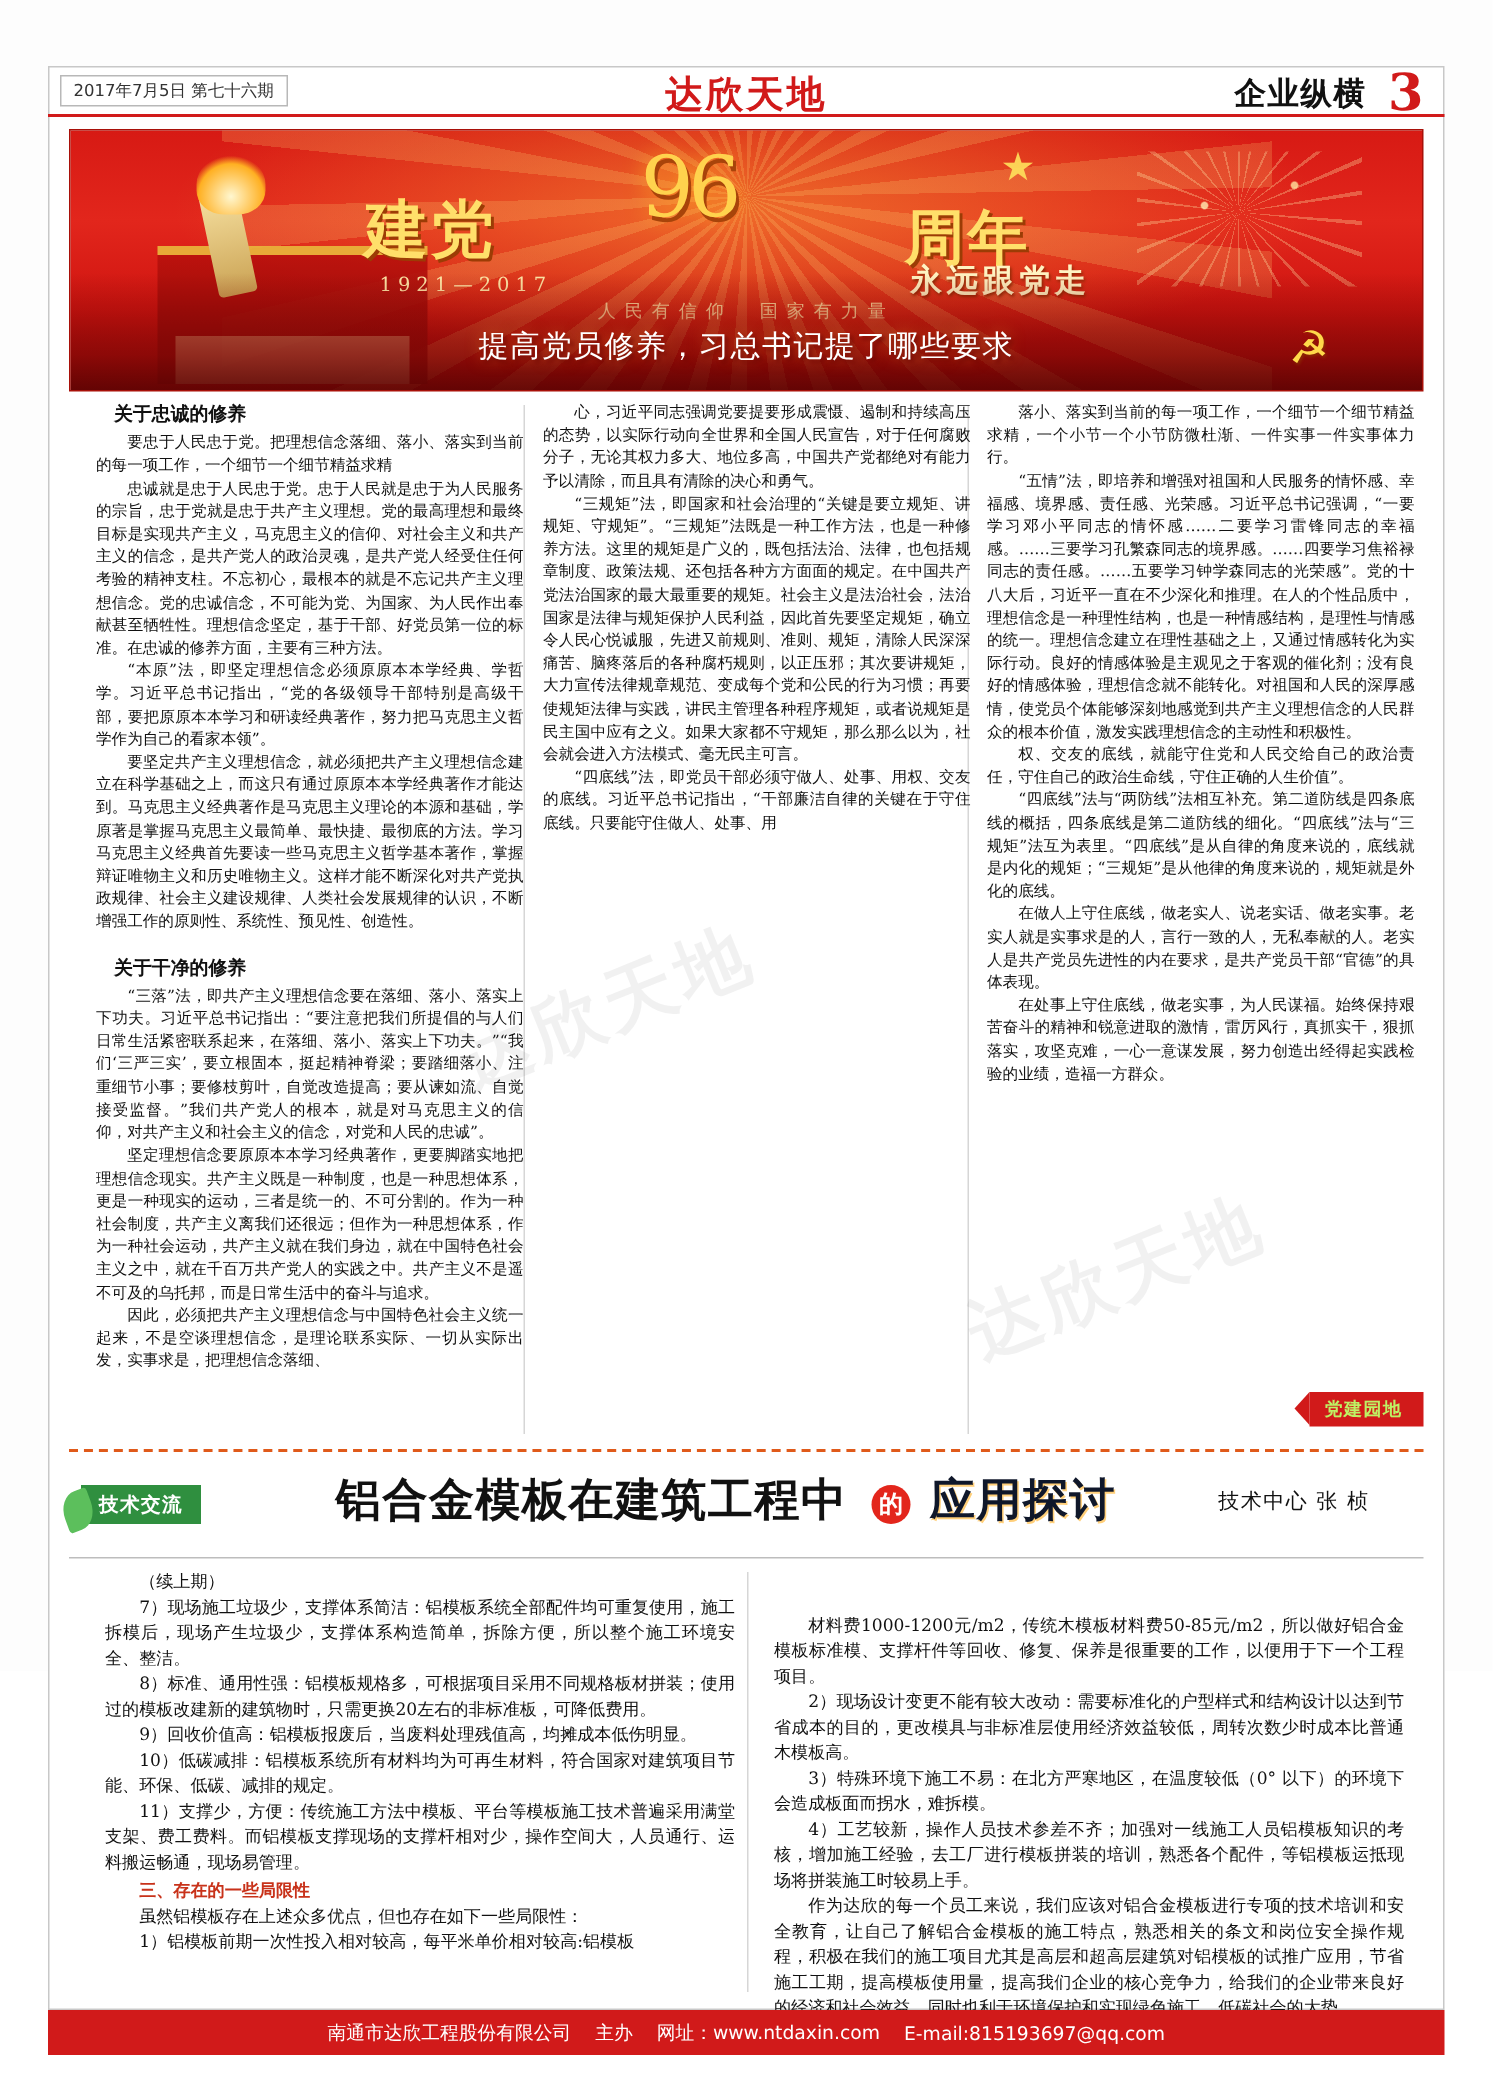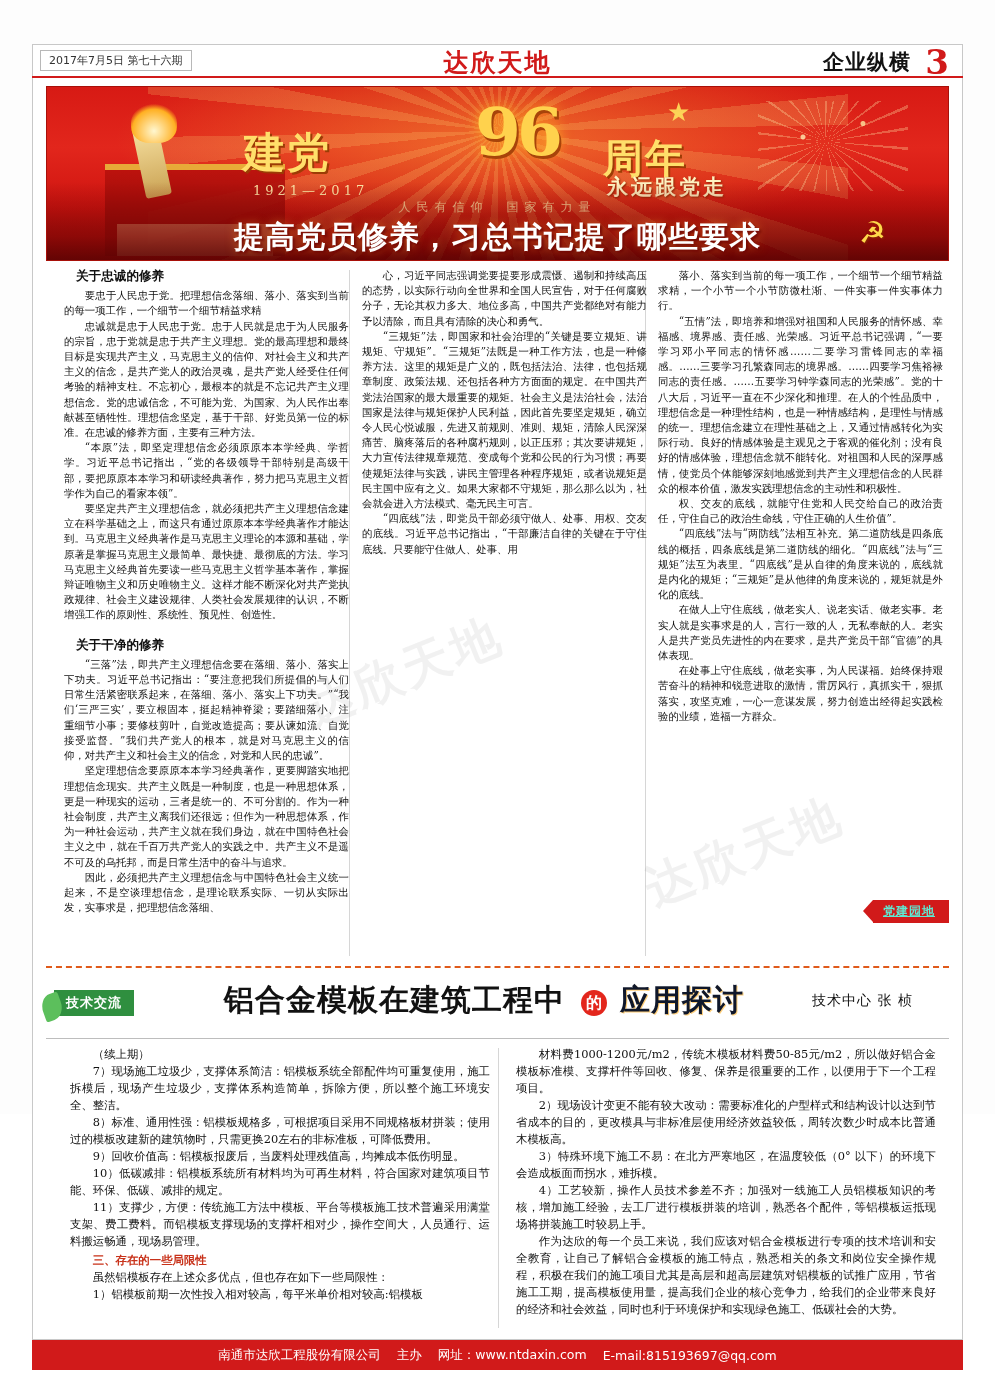--- a/index.html
+++ b/index.html
@@ -62,25 +62,24 @@
   .banner-rays{
     position:absolute;left:50%;top:-60px;width:700px;height:260px;transform:translateX(-50%);
     background:repeating-conic-gradient(from 0deg at 50% 40%, rgba(255,220,120,.20) 0deg 5deg, rgba(255,220,120,0) 5deg 12deg);
   }
   .banner-ribbon{
     position:absolute;left:0;bottom:0;width:100%;height:78px;
     background:linear-gradient(180deg,rgba(150,10,8,0) 0%,rgba(120,6,5,.65) 70%,rgba(90,3,3,.85) 100%);
   }
   .b-96{
     position:absolute;left:380px;top:6px;
-    font-size:66px;font-weight:bold;color:#ffd24d;
+    font-size:56px;font-weight:normal;color:#ffd24d;
     font-family:"DejaVu Serif","Liberation Serif",serif;
     text-shadow:2px 3px 0 #a8440a, 0 0 14px rgba(255,180,40,.9);
     letter-spacing:-4px;
-    margin-left:48px;
   }
   .b-jiandang{
     position:absolute;left:196px;top:38px;
     font-size:42px;font-weight:bold;color:#ffdf6a;
     font-family:"DejaVu Serif","Liberation Serif",serif;
     text-shadow:2px 2px 0 #9c3c05;
     letter-spacing:2px;
   }
   .b-zhounian{
     position:absolute;left:556px;top:44px;
@@ -98,21 +97,21 @@
     font-size:21px;color:#fff3c2;font-weight:bold;letter-spacing:3px;
     font-family:"DejaVu Serif","Liberation Serif",serif;
     text-shadow:1px 1px 2px #8d2a05;
   }
   .b-sub{
     position:absolute;left:50%;top:112px;transform:translateX(-50%);
     font-size:12px;color:#ffe0a0;letter-spacing:6px;white-space:nowrap;
   }
   .b-head{
     position:absolute;left:50%;top:130px;transform:translateX(-50%);
-    font-size:30px;font-weight:bold;color:#ffffff;white-space:nowrap;
+    font-size:20px;font-weight:normal;color:#ffffff;white-space:nowrap;
     font-family:"DejaVu Serif","Liberation Serif",serif;
     text-shadow:2px 2px 3px #6e0403, 0 0 10px rgba(255,150,40,.6);
     letter-spacing:1px;
   }
   .gate{
     position:absolute;left:58px;bottom:4px;width:180px;height:86px;
     background:linear-gradient(180deg,#b9110d 0%,#7e0705 100%);
     border-top:6px solid #e9b83c;opacity:.9;
   }
   .gate:after{
@@ -160,25 +159,24 @@
   }
   .vsep1{left:303px;}
   .vsep2{left:599px;}
   .sub-h{
     font-size:12.6px;font-weight:bold;color:#111;margin:0 0 5px 0;padding-left:12px;
     font-family:"DejaVu Sans","Liberation Sans",sans-serif;
   }
   .sub-h2{margin-top:14px;}
   .para{margin:0 0 0 0;text-indent:2em;}
   .tag-dangjian{
-    position:absolute;right:0;top:632px;
-    background:#d11a1a;color:#5eead4;font-size:12px;font-weight:bold;
+    position:absolute;right:0;top:660px;
+    background:#d11a1a;color:#bef264;font-size:12px;font-weight:bold;
     padding:3px 14px 3px 10px;letter-spacing:1px;
     font-family:"DejaVu Sans","Liberation Sans",sans-serif;
-    text-decoration:underline;
   }
   .tag-dangjian:before{
     content:"";position:absolute;left:-10px;top:0;border-top:11px solid transparent;
     border-bottom:11px solid transparent;border-right:10px solid #d11a1a;
   }
   
   .sep-dashed{
     position:absolute;left:46px;top:966px;width:903px;height:0;
     border-top:2px dashed #e05a1a;
   }
@@ -223,21 +221,21 @@
   
   .tech-body{
     position:absolute;left:46px;top:1046px;width:903px;height:286px;
   }
   .tcol{
     position:absolute;top:0;width:420px;
     font-family:"DejaVu Serif","Liberation Serif",serif;
     font-size:11.4px;line-height:17px;color:#111;text-align:justify;
   }
   .tc1{left:24px;}
-  .tc2{left:470px;}
+  .tc2{left:470px;margin-top:29px;}
   .tvsep{position:absolute;left:452px;top:2px;width:1px;height:280px;background:#d6d6d6;}
   .tpara{margin:0;text-indent:2em;}
   .tsub{font-weight:bold;color:#c8321a;text-indent:2em;margin:2px 0 0 0;}
   
   .footer{
     position:absolute;left:32px;top:1340px;width:931px;height:30px;
     background:#d11a1a;color:#fff;
     display:flex;align-items:center;justify-content:center;gap:16px;
     font-size:12.5px;font-family:"DejaVu Sans","Liberation Sans",sans-serif;
   }

